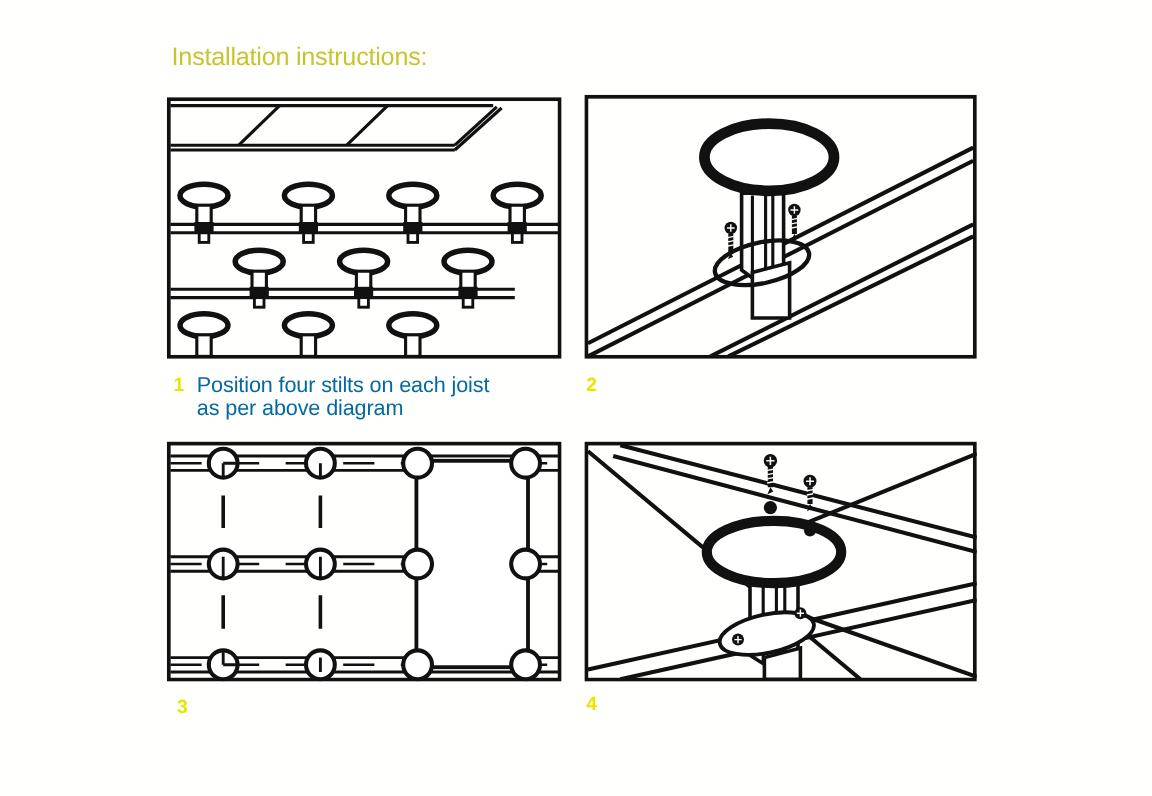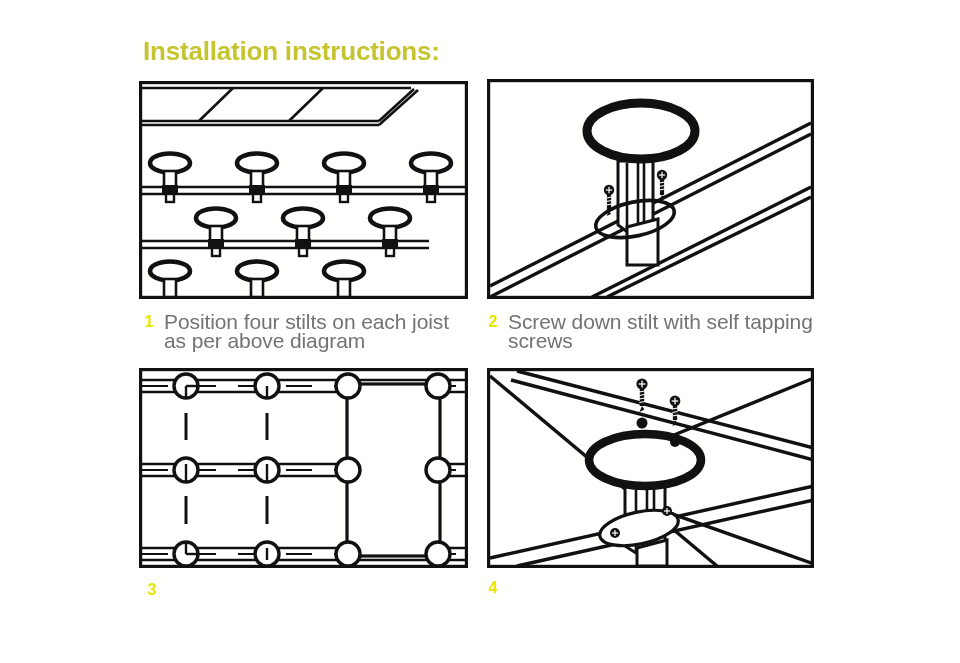--- a/index.html
+++ b/index.html
@@ -18,22 +18,22 @@
   #page {
     position: absolute;
     left: 0; top: 0;
     width: 960px;
     height: 663px;
   }
   .title {
     position: absolute;
     left: 143px;
     top: 36px;
-    font-size: 26px;
-    font-weight: bold;
+    font-size: 21px;
+    font-weight: normal;
     letter-spacing: -0.2px;
     color: #c6c431;
     white-space: nowrap;
   }
   .panel {
     position: absolute;
     box-sizing: border-box;
   }
   .panel svg { display: block; }
 
@@ -46,22 +46,22 @@
   .step-num {
     font-size: 16px;
     font-weight: bold;
     color: #e9e400;
     line-height: 19px;
     flex: 0 0 auto;
     width: 12px;
     text-align: center;
   }
   .caption-text {
-    font-size: 21px;
-    color: #737373;
+    font-size: 18px;
+    color: #0369a1;
     line-height: 19px;
     letter-spacing: -0.1px;
     white-space: pre-line;
   }
 </style>
 </head>
 <body>
 
 <div id="page">
 
@@ -214,21 +214,20 @@
   </div>
 
   <div class="caption" style="left:143px; top:312px; width:320px;">
     <span class="step-num">1</span>
     <span class="caption-text">Position four stilts on each joist
 as per above diagram</span>
   </div>
 
   <div class="caption" style="left:487px; top:312px; width:350px;">
     <span class="step-num">2</span>
-    <span class="caption-text">Screw down stilt with self tapping screws</span>
   </div>
 
   <div class="panel" style="left:139px; top:368px; width:329px; height:200px;">
     <svg width="329" height="200" viewBox="0 0 329 200">
       <rect x="1.6" y="1.6" width="325.8" height="196.8" fill="none" stroke="#111111" stroke-width="3.2"></rect>
 
       <g fill="none" stroke="#111111" stroke-width="2.4">
         <line x1="3" y1="12" x2="327" y2="12"></line>
         <line x1="3" y1="24" x2="327" y2="24"></line>
         <line x1="3" y1="96" x2="327" y2="96"></line>

